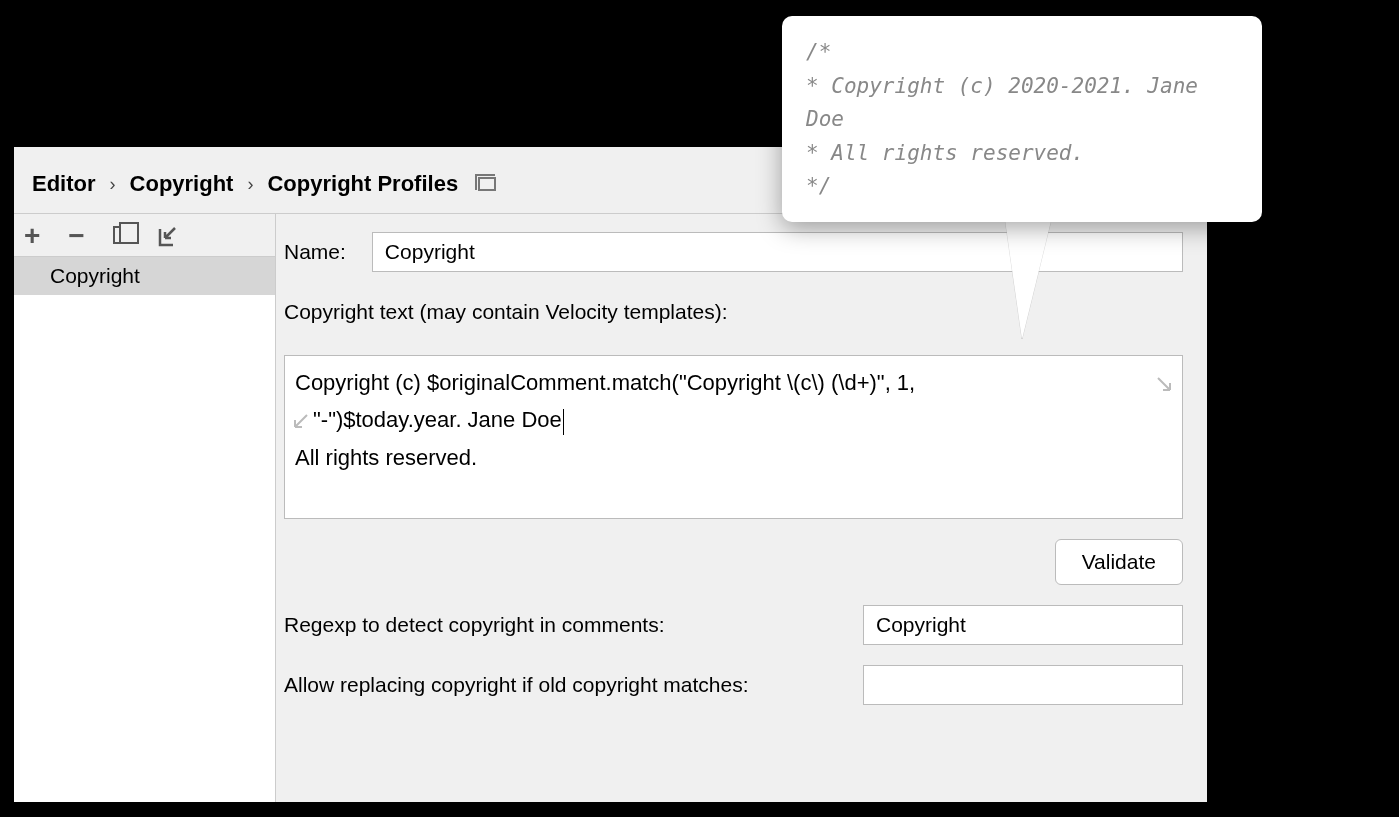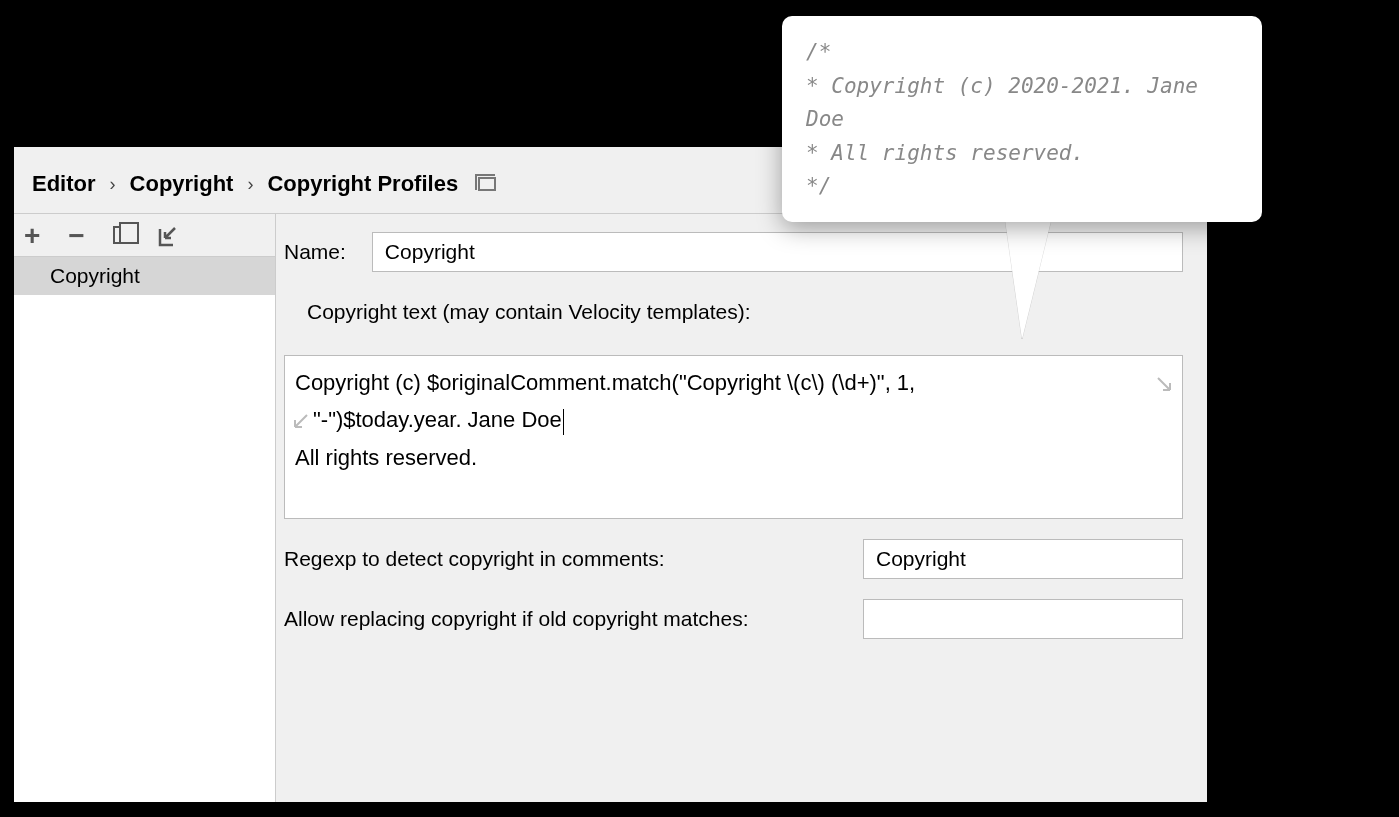--- a/index.html
+++ b/index.html
@@ -119,21 +119,21 @@
   .label { font-size: 21px; white-space: nowrap; }
   .tf {
     flex: 1;
     height: 40px;
     border: 1px solid #bbb;
     background: #fff;
     padding: 0 12px;
     font-size: 21px;
     font-family: inherit;
   }
-  .ta-label { font-size: 21px; margin-top: 8px; margin-left: 23px; }
+  .ta-label { font-size: 21px; margin-top: 8px; }
   .ta-wrap { position: relative; margin-top: 11px; }
   .ta {
     width: 100%;
     height: 164px;
     border: 1px solid #bbb;
     background: #fff;
     padding: 8px 10px;
     font-size: 22px;
     font-family: inherit;
     line-height: 1.7;
@@ -233,20 +233,23 @@
               <svg width="18" height="18" viewBox="0 0 18 18">
                   <path d="M16 2 L4 14 M4 14 L4 7 M4 14 L11 14" stroke="#bbb" stroke-width="2" fill="none"></path>
                 </svg>
             </span>
             <span style="padding-left:18px;">"-")$today.year. Jane Doe</span><span style="display:inline-block;width:1px;height:26px;background:#000;vertical-align:middle;margin-left:1px;"></span>
           </div>
           <div>All rights reserved.</div>
         </div>
       </div>
 
+      <div class="btn-row">
+        <button class="btn">Validate</button>
+      </div>
 
       <div class="row-right">
         <span class="label">Regexp to detect copyright in comments:</span>
         <input class="tf-small" value="Copyright" style="">
       </div>
 
       <div class="row-right">
         <span class="label">Allow replacing copyright if old copyright matches:</span>
         <input class="tf-small" value="" style="">
       </div>

